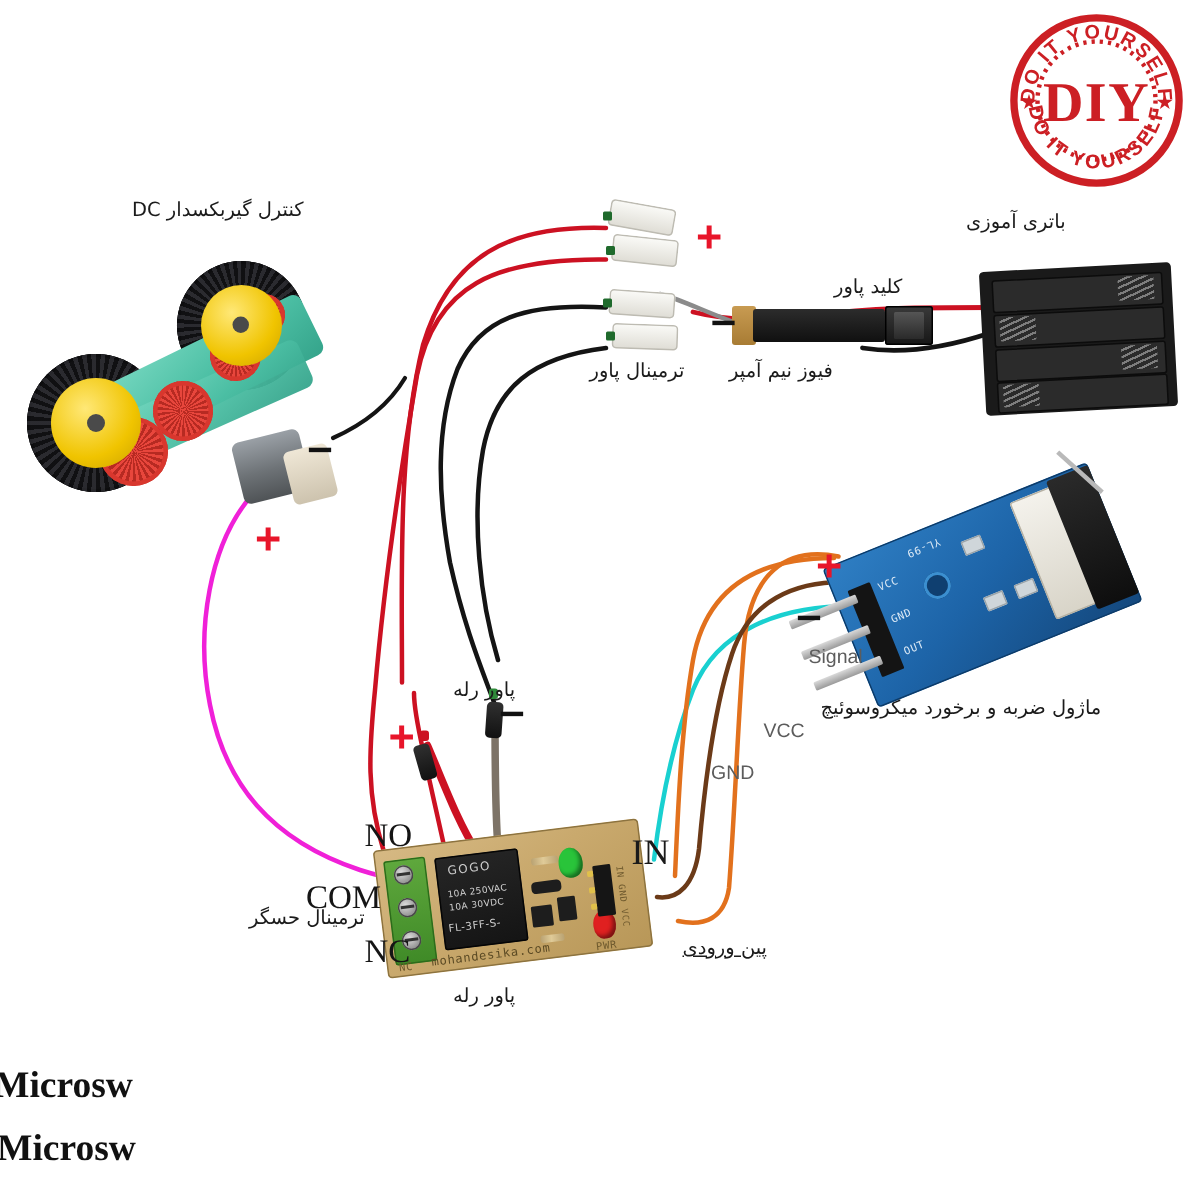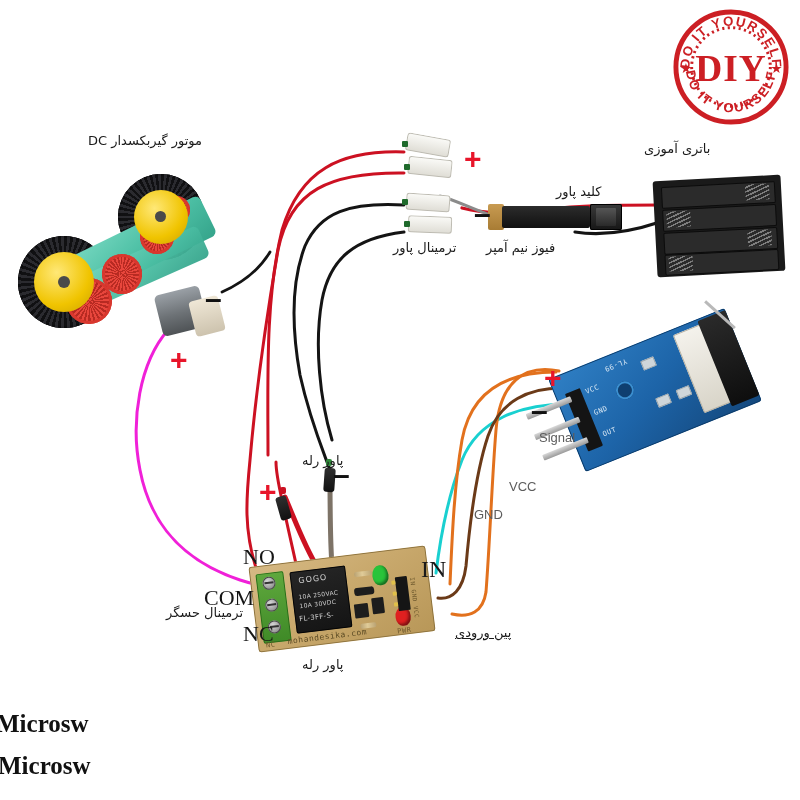--- a/index.html
+++ b/index.html
@@ -490,25 +490,26 @@
     <div class="pcb-text" style="left:158px; top:30px; writing-mode:vertical-rl; font-size:6px;">IN GND VCC</div>
 
     <div class="pcb-text" style="left:30px; top:74px; font-size:8px; color:#5b4a24;">mohandesika.com</div>
   </div>
 
   <div class="bullet-conn" style="left:278px; top:496px; width:11px; height:24px; transform:rotate(-16deg);"></div>
   <div class="bullet-conn" style="left:324px; top:468px; width:11px; height:24px; transform:rotate(4deg);"></div>
   <div class="abs" style="left:280px; top:487px; width:6px; height:7px; background:#cc1122; border-radius:2px;"></div>
   <div class="abs" style="left:326px; top:459px; width:6px; height:7px; background:#2f8a3a; border-radius:2px;"></div>
 
-  <div class="lbl lbl-fa" style="left:88px; top:133px;">موتور گیربکسدار DC</div>
+  <div class="lbl lbl-fa" style="left:88px; top:133px;">کنترل گیربکسدار DC</div>
   <div class="lbl lbl-fa" style="left:644px; top:141px;">باتری آموزی</div>
   <div class="lbl lbl-fa" style="left:556px; top:184px;">کلید پاور</div>
   <div class="lbl lbl-fa" style="left:393px; top:240px;">ترمینال پاور</div>
   <div class="lbl lbl-fa" style="left:486px; top:240px;">فیوز نیم آمپر</div>
+  <div class="lbl lbl-fa" style="left:547px; top:465px;">ماژول ضربه و برخورد میکروسوئیچ</div>
   <div class="lbl lbl-fa" style="left:302px; top:435px;margin-top:18px;">پاور رله</div>
   <div class="lbl lbl-fa" style="left:166px; top:605px;">ترمینال حسگر</div>
   <div class="lbl lbl-fa" style="left:302px; top:657px;">پاور رله</div>
   <div class="lbl lbl-fa" style="left:455px; top:625px;text-decoration:underline;">پین ورودی</div>
 
   <div class="lbl lbl-pin" style="left:243px; top:544px;">NO</div>
   <div class="lbl lbl-pin" style="left:204px; top:585px;">COM</div>
   <div class="lbl lbl-pin" style="left:243px; top:621px;">NC</div>
   <div class="lbl lbl-in" style="left:421px; top:556px;">IN</div>
 

